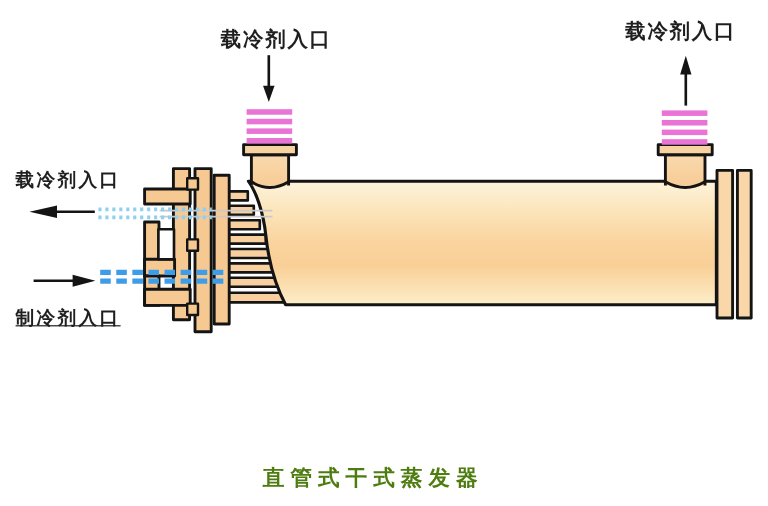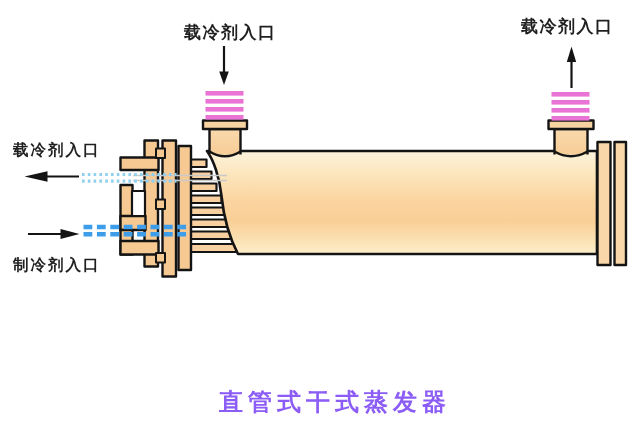--- a/index.html
+++ b/index.html
@@ -3,22 +3,22 @@
 <meta charset="utf-8">
 <style>
   html,body{margin:0;padding:0;background:#fff;}
   body{width:640px;height:422px;position:relative;overflow:hidden;
        font-family:"Liberation Serif",serif;}
   .stage{position:absolute;left:0;top:0;width:640px;height:422px;}
   .lbl{position:absolute;color:var(--text,#1f1f1f);font-weight:bold;white-space:nowrap;}
   .lbl-ci{left:184px;top:21px;font-size:17px;letter-spacing:1.5px;text-align:right;}
   .lbl-co{left:521px;top:15px;font-size:17px;letter-spacing:1.5px;}
   .lbl-ro{left:13px;top:140px;font-size:15.5px;letter-spacing:2px;}
-  .lbl-ri{left:13px;top:255px;font-size:15.5px;letter-spacing:2px;}
-  .ttl{left:219px;top:386px;font-size:24px;letter-spacing:5px;color:#8b5cf6;}
+  .lbl-ri{left:13px;top:255px;font-size:15.5px;letter-spacing:2px;text-decoration:underline;}
+  .ttl{left:219px;top:386px;font-size:18px;letter-spacing:5px;color:#4d7c0f;}
   svg .ol{stroke:var(--outline,#141414);stroke-linejoin:round;}
   svg .tan{fill:var(--tan,#f6c993);}
   svg .tan2{fill:var(--tube,#f8d0a0);}
   svg .wht{fill:#ffffff;}
   svg .nofill{fill:none;}
   svg .pinkbar{fill:var(--pink,#ea74d6);}
   svg .blk{fill:var(--outline,#141414);}
 </style>
 </head>
 <body>

